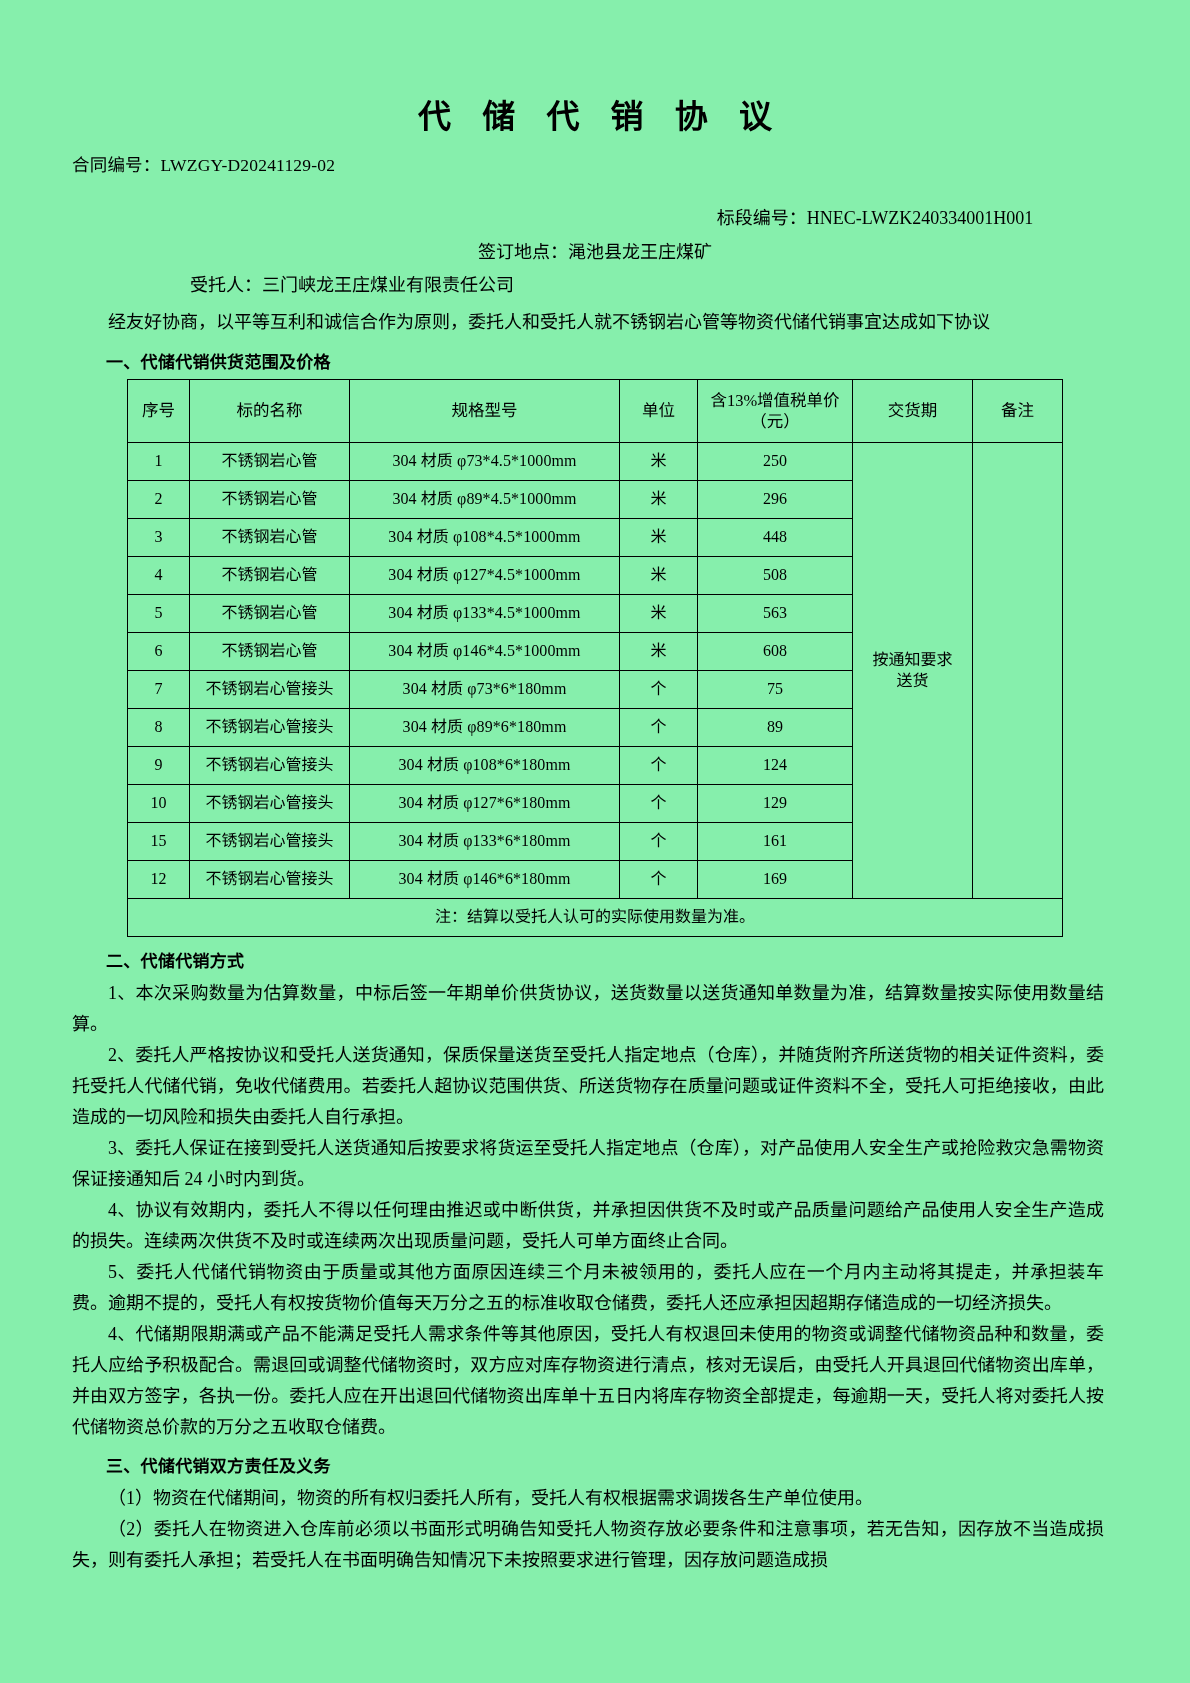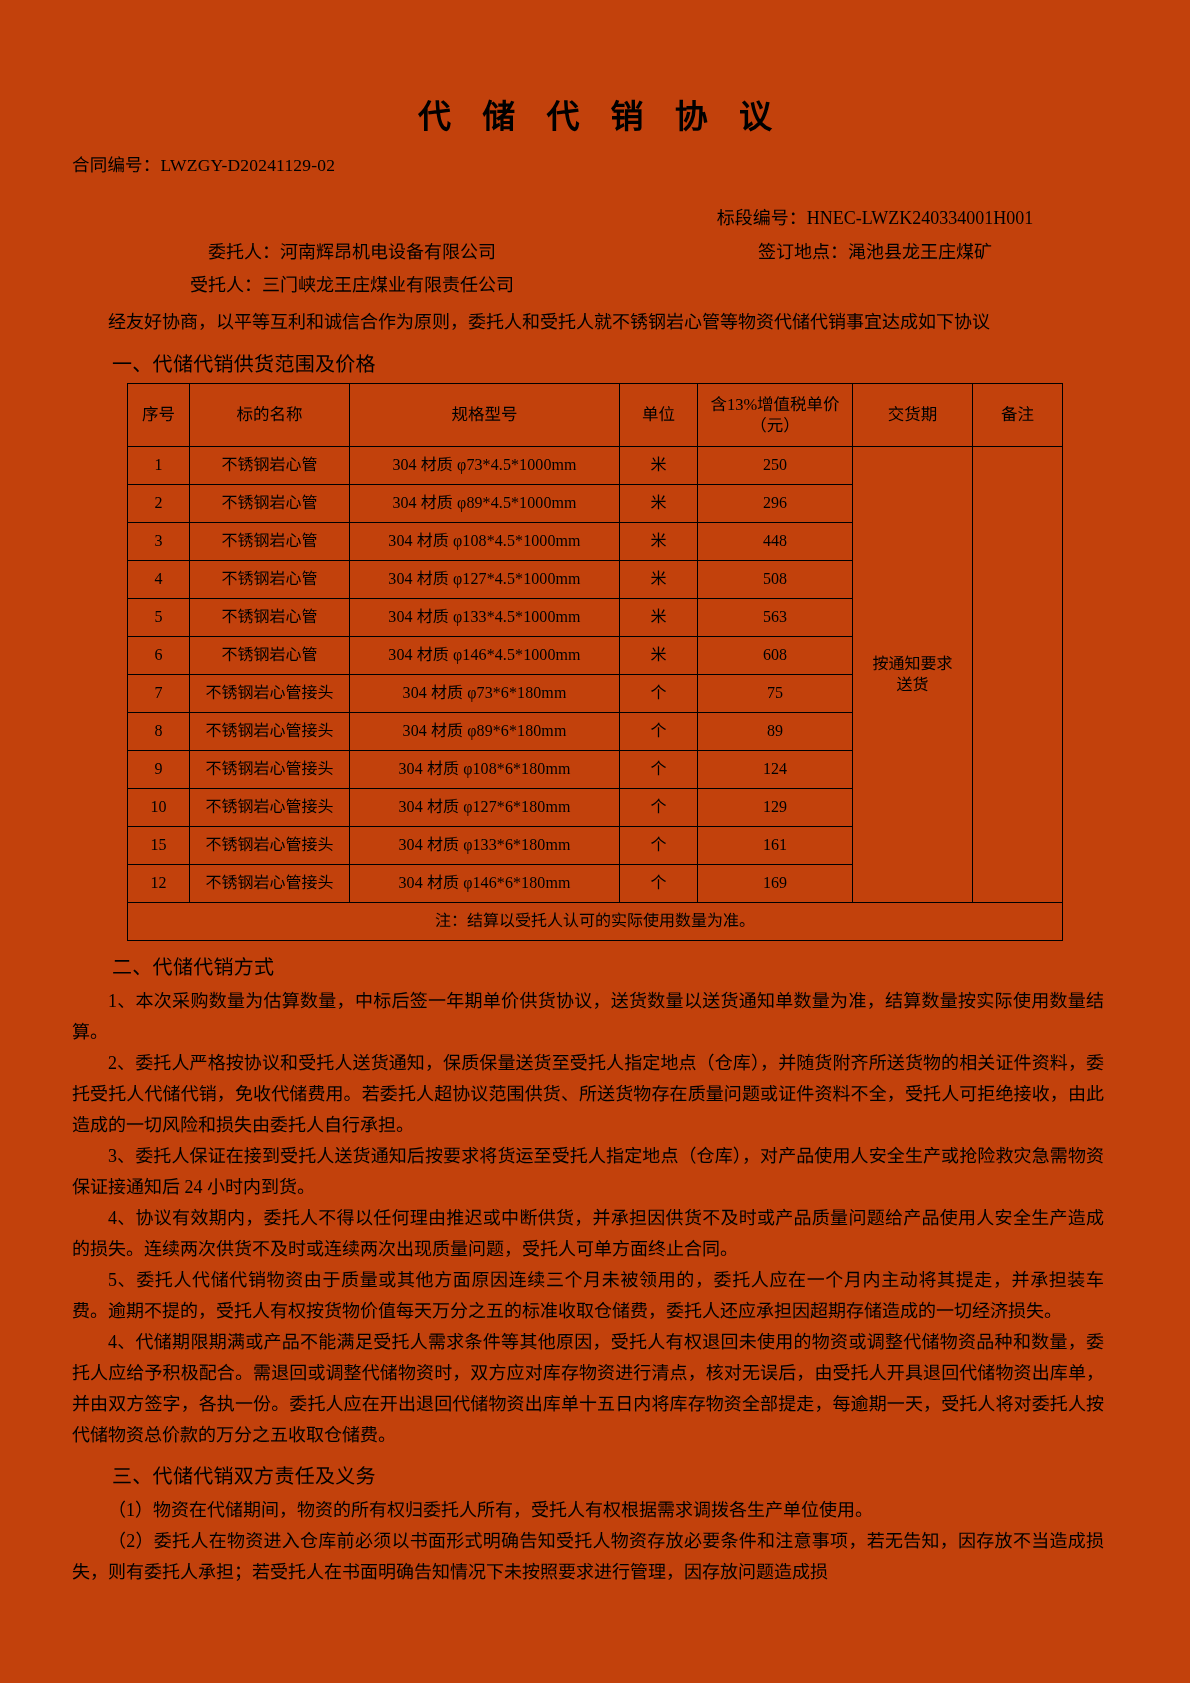--- a/index.html
+++ b/index.html
@@ -5,21 +5,21 @@
 <style>
   html, body {
     margin: 0;
     padding: 0;
     background: #f0f0f0;
   }
   .page {
     width: 1190px;
     height: 1683px;
     margin: 0 auto;
-    background: #c2410c;
+    background: #86efac;
     position: relative;
     box-sizing: border-box;
     padding: 96px 72px 40px 72px;
     font-family: "Liberation Serif", "DejaVu Serif", serif;
     color: #000000;
     overflow: hidden;
   }
 
   
   .doc-title {
@@ -65,22 +65,22 @@
     line-height: 1.78;
     text-indent: 2em;
     margin: 4px 0 2px 0;
     text-align: justify;
     font-family: Liberation Serif, serif;
   }
 
   
   .section-heading {
     font-family: "Liberation Sans", "DejaVu Sans", sans-serif;
-    font-weight: normal;
-    font-size: 20px;
+    font-weight: bold;
+    font-size: 17px;
     margin: 10px 0 6px 0;
     text-indent: 2em;
     letter-spacing: 0.3px;
   }
 
   
   table.goods {
     border-collapse: collapse;
     width: 935px;
     margin: 4px auto 0 auto;
@@ -136,21 +136,20 @@
   <h1 class="doc-title">代 储 代 销 协 议</h1>
 
   <div class="contract-no">合同编号：LWZGY-D20241129-02</div>
 
   <div class="parties">
     <div class="party-row only-right">
       <div class="party-left"></div>
       <div class="party-right">标段编号：HNEC-LWZK240334001H001</div>
     </div>
     <div class="party-row">
-      <div class="party-left">委托人：河南辉昂机电设备有限公司</div>
       <div class="party-right">签订地点：渑池县龙王庄煤矿</div>
     </div>
     <div class="party-row">
       <div class="party-left">受托人：三门峡龙王庄煤业有限责任公司</div>
       <div class="party-right"></div>
     </div>
   </div>
 
   <p class="intro-para">经友好协商，以平等互利和诚信合作为原则，委托人和受托人就不锈钢岩心管等物资代储代销事宜达成如下协议</p>
 

